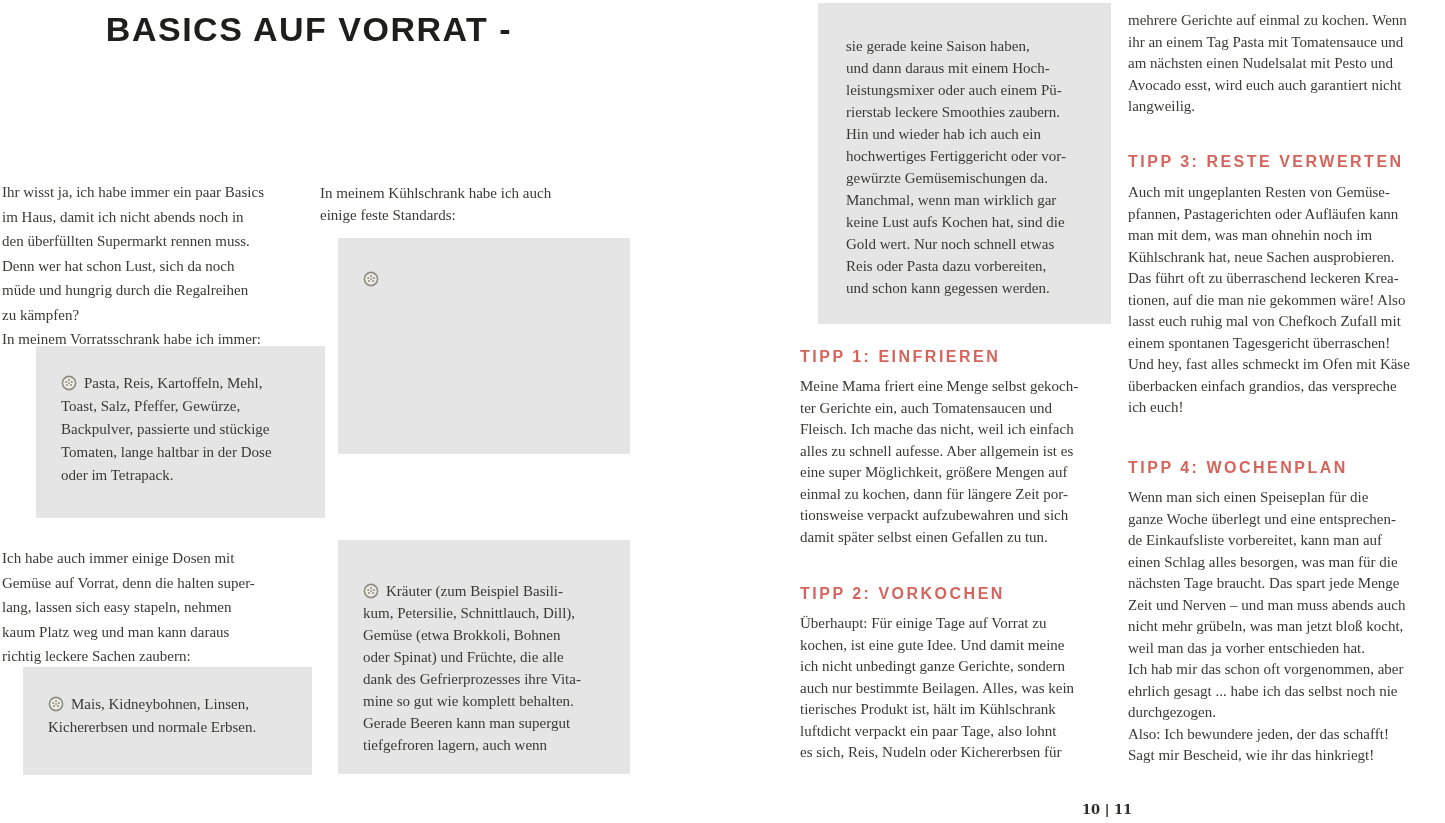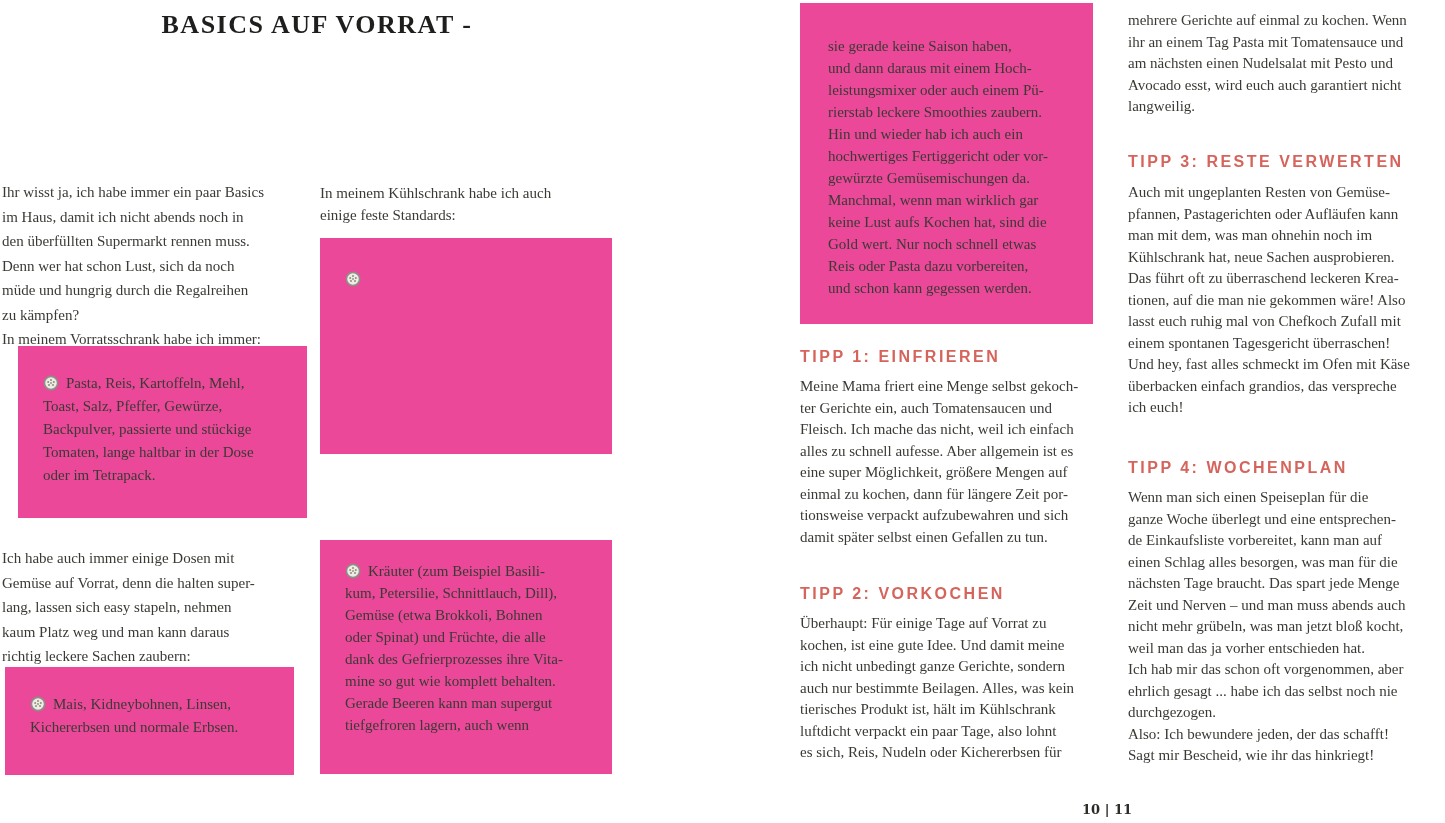--- a/index.html
+++ b/index.html
@@ -1,24 +1,24 @@
 <!DOCTYPE html>
 <html><head>
 <meta charset="utf-8">
 <style>
   html,body{margin:0;padding:0;background:#ffffff;}
   #page{position:relative;width:1445px;height:823px;background:#ffffff;overflow:hidden;
         font-family:"Liberation Serif", serif;color:#3a3a35;}
   .abs{position:absolute;}
   .pre{white-space:pre;}
-  .title-line{left:8px;width:618px;text-align:center;
-        font-family:Liberation Serif, serif;font-weight:bold;color:#1e1e1c;
-        font-size:26px;letter-spacing:1.5px;}
+  .title-line{left:0;width:618px;text-align:center;
+        font-family:Liberation Sans, sans-serif;font-weight:bold;color:#1e1e1c;
+        font-size:34px;letter-spacing:1.5px;}
   .body-txt{font-size:15px;color:#3a3a35;}
-  .box{background:#ec4899;}
+  .box{background:#e5e5e5;margin-left:18px;}
   .box-inner{padding:26px 10px 0 25px;font-size:15px;color:#3a3a35;}
   .doodle{display:inline-block;width:16px;height:16px;vertical-align:-3px;margin-right:7px;}
   .tip-heading{font-family:"Liberation Sans", sans-serif;font-weight:bold;
         font-size:16px;letter-spacing:2.5px;color:#d5655c;white-space:pre;}
   .footer{font-family:"DejaVu Serif", serif;font-weight:bold;font-size:13px;color:#2a2a27;
         text-align:center;}
 </style>
 </head>
 <body>
 
@@ -91,21 +91,21 @@
               <circle cx="6" cy="10" r="1"></circle>
               <circle cx="10" cy="10" r="1"></circle>
               <circle cx="8" cy="8" r="0.9"></circle>
             </g>
           </svg></span>
     </div>
   </div>
 
 
   <div class="abs box" style="left:320px;top:540px;width:292px;height:234px;">
-    <div class="box-inner" style="padding-top:20px;line-height:22px;">
+    <div class="box-inner" style="padding-top:40px;line-height:22px;">
       <span class="doodle"><svg width="16" height="16" viewBox="0 0 16 16">
             <circle cx="8" cy="8" r="6.6" fill="#efece3" stroke="#8d8e86" stroke-width="1.6"></circle>
             <g fill="#8d8e86">
               <circle cx="8" cy="5" r="1"></circle>
               <circle cx="5.2" cy="7" r="1"></circle>
               <circle cx="10.8" cy="7" r="1"></circle>
               <circle cx="6" cy="10" r="1"></circle>
               <circle cx="10" cy="10" r="1"></circle>
               <circle cx="8" cy="8" r="0.9"></circle>
             </g>

